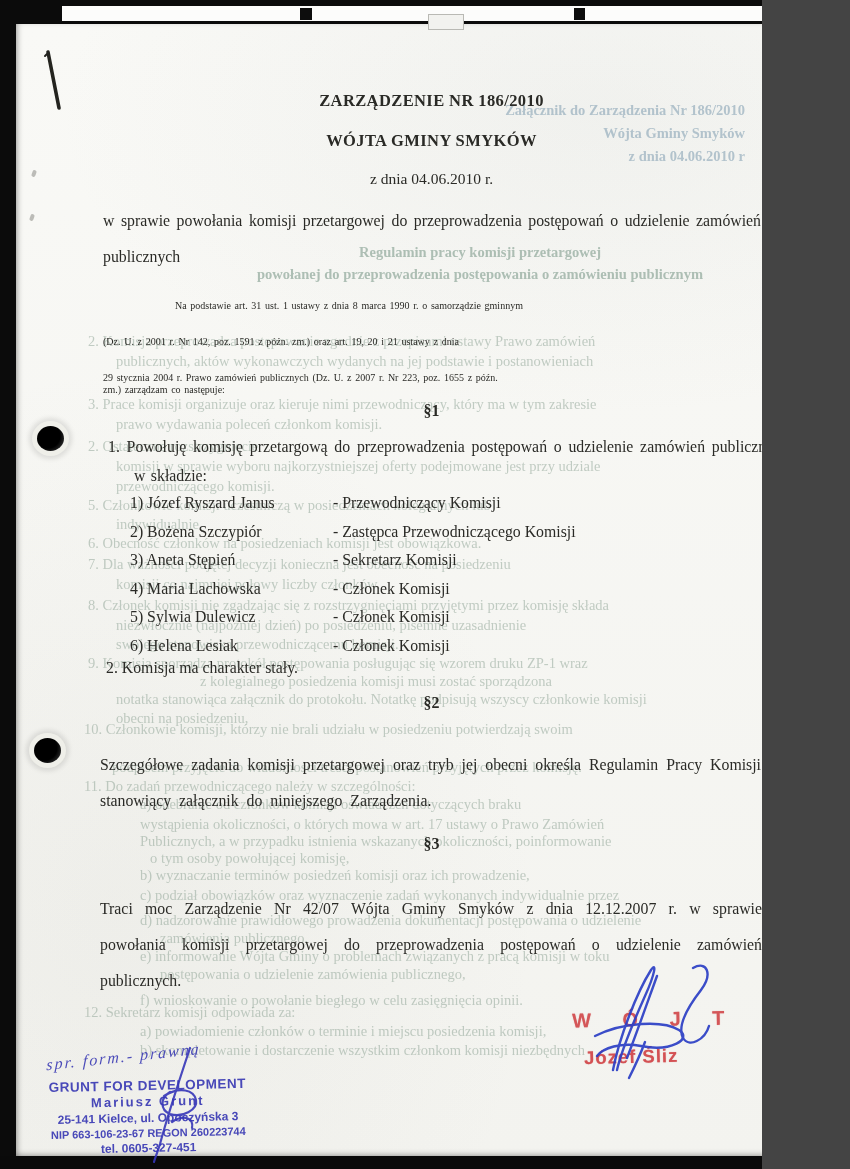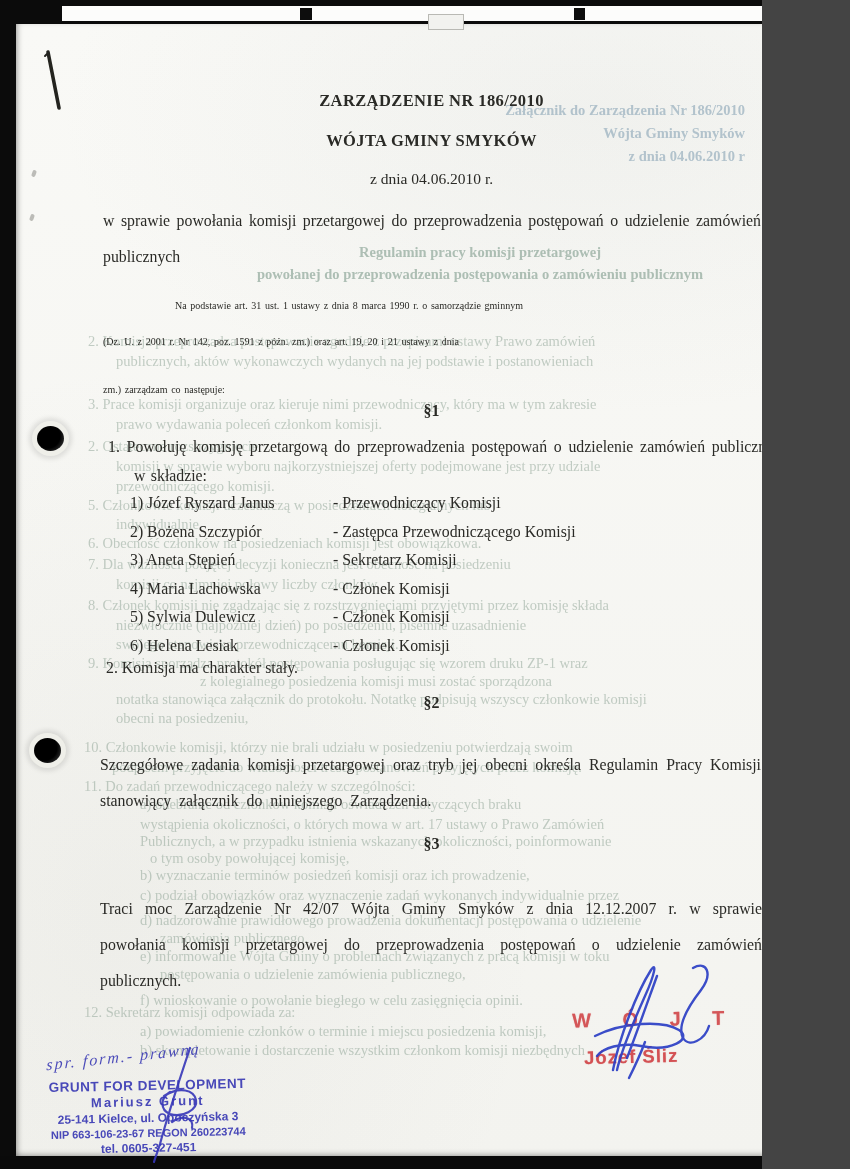--- a/index.html
+++ b/index.html
@@ -131,21 +131,21 @@
         <div class="ghost-line" style="left: 88px; top: 535px;">6. Obecność członków na posiedzeniach komisji jest obowiązkowa.</div>
         <div class="ghost-line" style="left: 88px; top: 556px;">7. Dla ważności podjętej decyzji konieczna jest obecność na posiedzeniu</div>
         <div class="ghost-line" style="left: 116px; top: 576px;">komisji co najmniej połowy liczby członków.</div>
         <div class="ghost-line" style="left: 88px; top: 597px;">8. Członek komisji nie zgadzając się z rozstrzygnięciami przyjętymi przez komisję składa</div>
         <div class="ghost-line" style="left: 116px; top: 617px;">niezwłocznie (najpóźniej dzień) po posiedzeniu, pisemne uzasadnienie</div>
         <div class="ghost-line" style="left: 116px; top: 636px;">swojego stanowiska przewodniczącemu komisji.</div>
         <div class="ghost-line" style="left: 88px; top: 655px;">9. Komisja sporządza protokół postępowania posługując się wzorem druku ZP-1 wraz</div>
         <div class="ghost-line" style="left: 200px; top: 673px;">z kolegialnego posiedzenia komisji musi zostać sporządzona</div>
         <div class="ghost-line" style="left: 116px; top: 691px;">notatka stanowiąca załącznik do protokołu. Notatkę podpisują wszyscy członkowie komisji</div>
         <div class="ghost-line" style="left: 116px; top: 710px;">obecni na posiedzeniu,</div>
-        <div class="ghost-line" style="left: 84px; top: 739px;">10. Członkowie komisji, którzy nie brali udziału w posiedzeniu potwierdzają swoim</div>
+        <div class="ghost-line" style="left: 84px; top: 721px;">10. Członkowie komisji, którzy nie brali udziału w posiedzeniu potwierdzają swoim</div>
         <div class="ghost-line" style="left: 112px; top: 759px;">podpisem przyjęcie do wiadomości treści postanowień przyjętych przez komisję.</div>
         <div class="ghost-line" style="left: 84px; top: 778px;">11. Do zadań przewodniczącego należy w szczególności:</div>
         <div class="ghost-line" style="left: 140px; top: 796px;">a) odebranie od członków komisji oświadczeń dotyczących braku</div>
         <div class="ghost-line" style="left: 140px; top: 816px;">wystąpienia okoliczności, o których mowa w art. 17 ustawy o Prawo Zamówień</div>
         <div class="ghost-line" style="left: 140px; top: 833px;">Publicznych, a w przypadku istnienia wskazanych okoliczności, poinformowanie</div>
         <div class="ghost-line" style="left: 150px; top: 850px;">o tym osoby powołującej komisję,</div>
         <div class="ghost-line" style="left: 140px; top: 867px;">b) wyznaczanie terminów posiedzeń komisji oraz ich prowadzenie,</div>
         <div class="ghost-line" style="left: 140px; top: 887px;">c) podział obowiązków oraz wyznaczenie zadań wykonanych indywidualnie przez</div>
         <div class="ghost-line" style="left: 140px; top: 912px;">d) nadzorowanie prawidłowego prowadzenia dokumentacji postępowania o udzielenie</div>
         <div class="ghost-line" style="left: 160px; top: 930px;">zamówienia publicznego,</div>
@@ -161,20 +161,21 @@
   <div class="doc">
 
     <div class="abs title-line" style="top:91px;">ZARZĄDZENIE NR 186/2010</div>
     <div class="abs title-line" style="top:131px;">WÓJTA GMINY SMYKÓW</div>
     <div class="abs subtitle" style="top:170px;">z dnia 04.06.2010 r.</div>
 
     <div class="abs para" style="left:103px;top:203px;width:658px;">w sprawie powołania komisji przetargowej do przeprowadzenia postępowań o udzielenie zamówień publicznych</div>
 
     <div class="abs legal-line legal-indent" style="left:103px;top:288px;">Na podstawie art. 31 ust. 1 ustawy z dnia 8 marca 1990 r. o samorządzie gminnym</div>
     <div class="abs legal-line" style="left:103px;top:324px;">(Dz. U. z 2001 r. Nr 142, poz. 1591 z późn. zm.) oraz art. 19, 20 i 21 ustawy z dnia</div>
+    <div class="abs legal-line" style="left:103px;top:360px;">29 stycznia 2004 r. Prawo zamówień publicznych (Dz. U. z 2007 r. Nr 223, poz. 1655 z późn.</div>
 
     <div class="abs legal-line" style="left:103px;top:372px;">zm.) zarządzam co następuje:</div>
 
     <div class="abs sec-mark" style="top:402px;">§1</div>
 
     <div class="abs para hang" style="left:108px;top:432px;width:655px;line-height:29px;">1. Powołuję komisję przetargową do przeprowadzenia postępowań o udzielenie zamówień publicznych w składzie:</div>
 
     <div class="abs" id="members" style="left:130px;top:489px;">
         <div class="member-row"><span class="m-name">1) Józef Ryszard Janus</span><span class="m-role">- Przewodniczący Komisji</span></div>
         <div class="member-row"><span class="m-name">2) Bożena Szczypiór</span><span class="m-role">- Zastępca Przewodniczącego Komisji</span></div>

